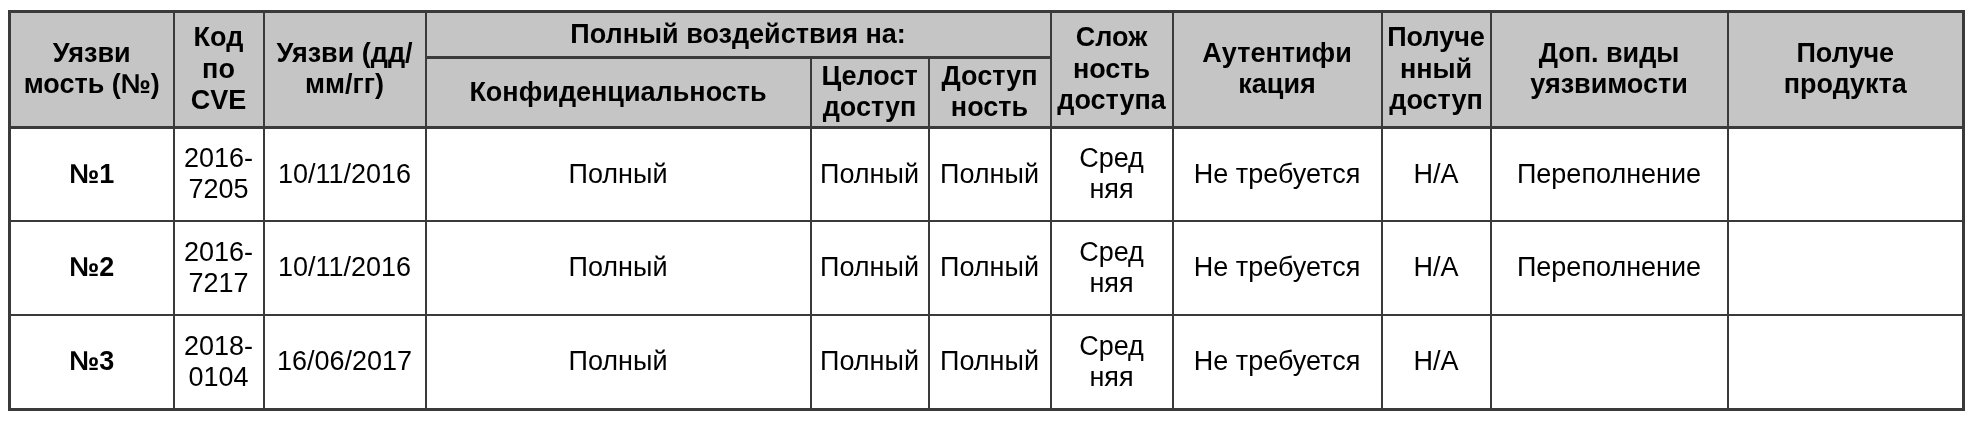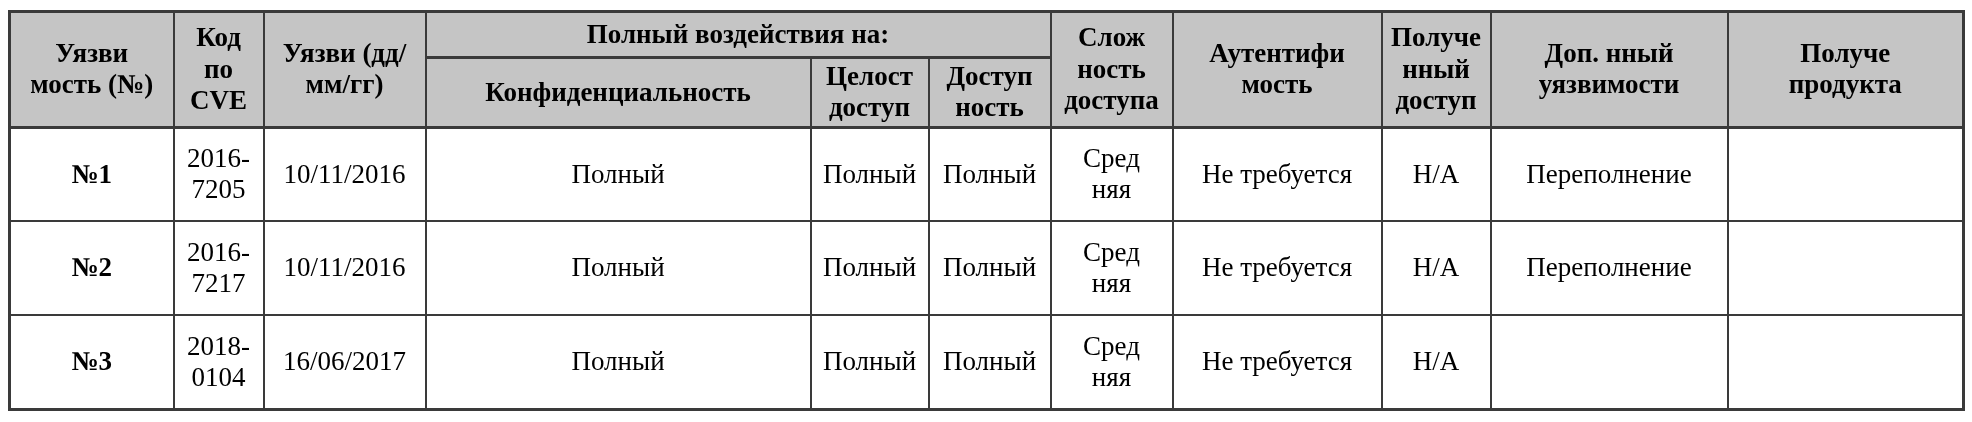--- a/index.html
+++ b/index.html
@@ -19,21 +19,20 @@
   }
   table.vuln-table {
     position: absolute;
     left: 8px;
     top: 10px;
     width: 1954px;
     height: 400px;
     border-collapse: collapse;
     table-layout: fixed;
     background: #ffffff;
-    font-family: Liberation Serif, serif;
   }
   table.vuln-table th,
   table.vuln-table td {
     border: 2px solid var(--border-color, #3a3a3a);
     text-align: center;
     vertical-align: middle;
     white-space: pre-line;
     padding: 2px 4px;
     overflow: hidden;
     box-sizing: border-box;
@@ -86,25 +85,25 @@
         <th rowspan="2">Код
 по
 CVE</th>
         <th rowspan="2">Уязви (дд/
 мм/гг)</th>
         <th colspan="3">Полный воздействия на:</th>
         <th rowspan="2">Слож
 ность
 доступа</th>
         <th rowspan="2">Аутентифи
-мость</th>
+кация</th>
         <th rowspan="2">Получе
 нный
 доступ</th>
-        <th rowspan="2">Доп. нный
+        <th rowspan="2">Доп. виды
 уязвимости</th>
         <th rowspan="2">Получе
 продукта</th>
       </tr>
       <tr>
         <th>Конфиденциальность</th>
         <th>Целост
 доступ</th>
         <th>Доступ
 ность</th>

